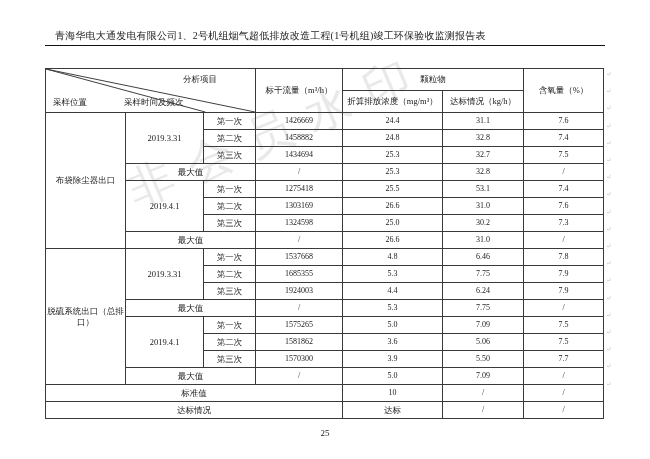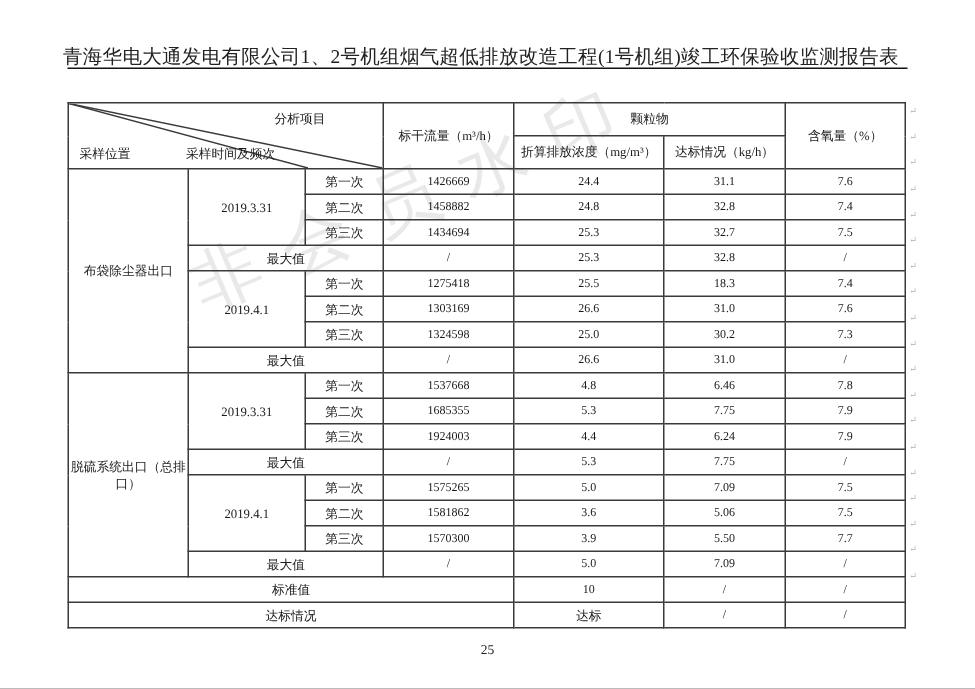--- a/index.html
+++ b/index.html
@@ -6,22 +6,22 @@
   .page {
     position:relative;
     width:650px; height:459px;
     margin:0 auto;
     background:#ffffff;
     font-family:"Liberation Serif","DejaVu Serif",serif;
     color:#1a1a1a;
     overflow:hidden;
   }
   .doc-header {
-    position:absolute; left:42px; top:29px;
-    font-size:13px; letter-spacing:0.2px; color:#222;
+    position:absolute; left:55px; top:29px;
+    font-size:10px; letter-spacing:0.2px; color:#222;
     white-space:nowrap;
   }
   .header-rule {
     position:absolute; left:45px; top:45px;
     width:560px; height:1px; background:#111;
   }
   .table-title {
     position:absolute; left:0; top:53px; width:100%;
     text-align:center; font-weight:bold; font-size:10.5px; color:#000;
   }
@@ -140,21 +140,21 @@
       <td class="num">/</td>
       <td class="num">25.3</td>
       <td class="num">32.8</td>
       <td class="num">/</td>
     </tr>
     <tr class="brow">
       <td rowspan="3">2019.4.1</td>
       <td>第一次</td>
       <td class="num">1275418</td>
       <td class="num">25.5</td>
-      <td class="num">18.3</td>
+      <td class="num">53.1</td>
       <td class="num">7.4</td>
     </tr>
     <tr class="brow">
       <td>第二次</td>
       <td class="num">1303169</td>
       <td class="num">26.6</td>
       <td class="num">31.0</td>
       <td class="num">7.6</td>
     </tr>
     <tr class="brow">

